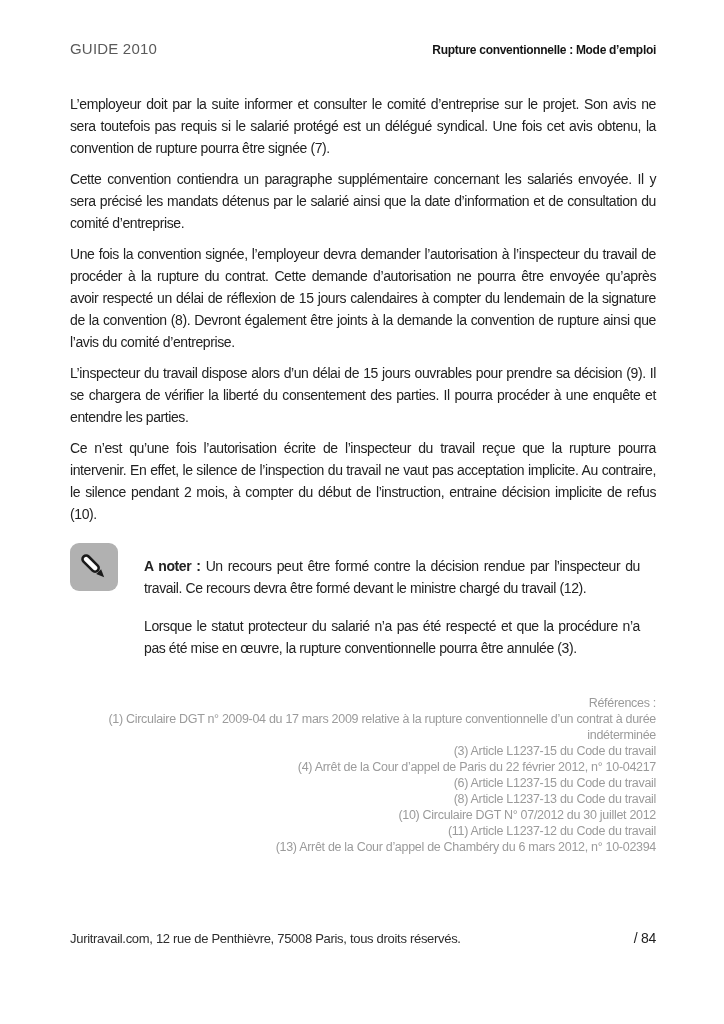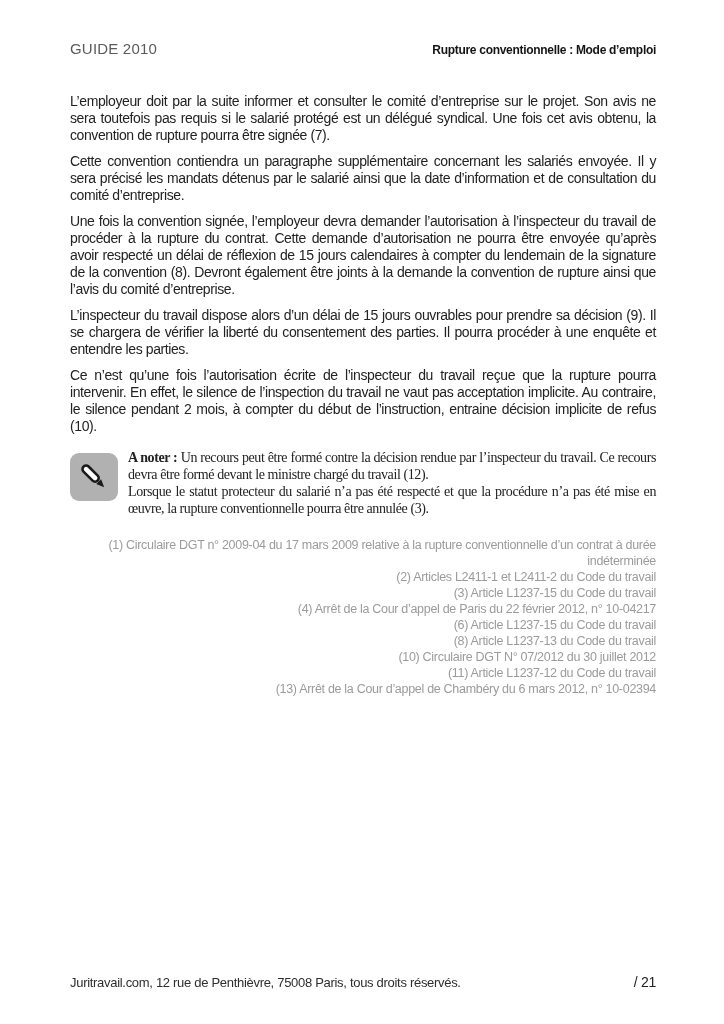--- a/index.html
+++ b/index.html
@@ -38,21 +38,21 @@
   }
   .content {
     position: absolute;
     top: 93px;
     left: 70px;
     width: 586px;
   }
   .para {
     margin: 0 0 9px 0;
     font-size: 14px;
-    line-height: 17px;
+    line-height: 22px;
     letter-spacing: -0.4px;
     text-align: justify;
     color: #222222;
   }
   .note {
     display: flex;
     gap: 10px;
     margin-top: 14px;
     align-items: flex-start;
   }
@@ -64,37 +64,36 @@
     border-radius: 9px;
     display: flex;
     align-items: center;
     justify-content: center;
     margin-top: 4px;
   }
   .note-body {
     flex: 1;
   }
   .note-body .para {
-    margin: 0;
-    font-family: Liberation Serif, serif;
+    margin: 16px;
   }
   .references {
     margin-top: 20px;
     text-align: right;
     color: #9b9b9b;
     font-size: 12.5px;
     line-height: 16px;
     letter-spacing: -0.3px;
   }
   .references p {
     margin: 0;
   }
   .footer {
     position: absolute;
-    top: 974px;
+    top: 930px;
     left: 70px;
     width: 586px;
     display: flex;
     justify-content: space-between;
     align-items: flex-end;
     color: #2e2e2e;
     font-size: 13px;
     letter-spacing: -0.3px;
   }
   .footer-right {
@@ -137,25 +136,25 @@
           </g>
         </svg>
       </div>
       <div class="note-body">
         <p class="para"><strong>A noter :</strong> <span>Un recours peut être formé contre la décision rendue par l’inspecteur du travail. Ce recours devra être formé devant le ministre chargé du travail (12).</span></p>
         <p class="para">Lorsque le statut protecteur du salarié n’a pas été respecté et que la procédure n’a pas été mise en œuvre, la rupture conventionnelle pourra être annulée (3).</p>
       </div>
     </div>
 
     <div class="references">
+      <p>Références :</p>
       <div>
 
           <p>(1) Circulaire DGT n° 2009-04 du 17 mars 2009 relative à la rupture conventionnelle d’un contrat à durée indéterminée</p>
 
-          <p>(2) Articles L2411-1 et L2411-2 du Code du travail</p>
 
           <p>(3) Article L1237-15 du Code du travail</p>
 
           <p>(4) Arrêt de la Cour d’appel de Paris du 22 février 2012, n° 10-04217</p>
 
 
           <p>(6) Article L1237-15 du Code du travail</p>
 
 
           <p>(8) Article L1237-13 du Code du travail</p>
@@ -167,16 +166,16 @@
 
 
           <p>(13) Arrêt de la Cour d’appel de Chambéry du 6 mars 2012, n° 10-02394</p>
         </div>
     </div>
 
   </div>
 
   <div class="footer">
     <span>Juritravail.com, 12 rue de Penthièvre, 75008 Paris, tous droits réservés.</span>
-    <span class="footer-right">/ 21</span>
+    <span class="footer-right">/ 84</span>
   </div>
 
 </div>
 
 </body></html>

